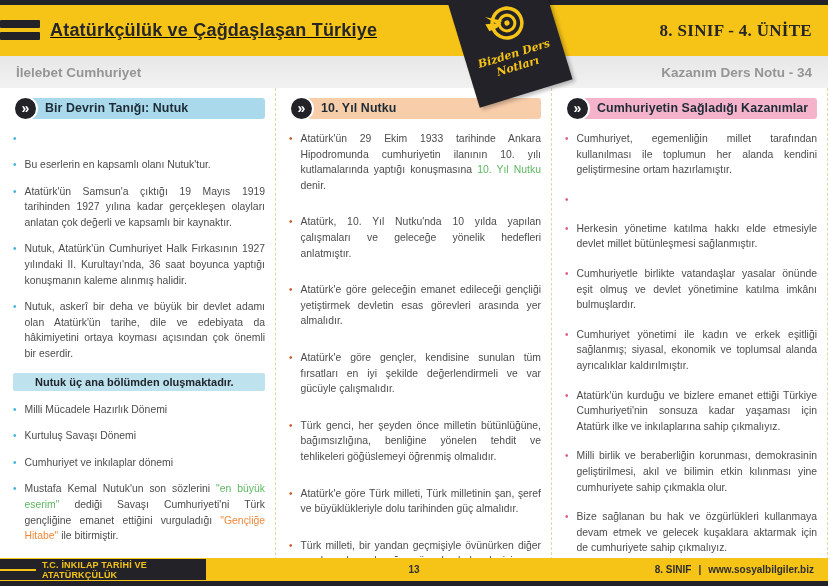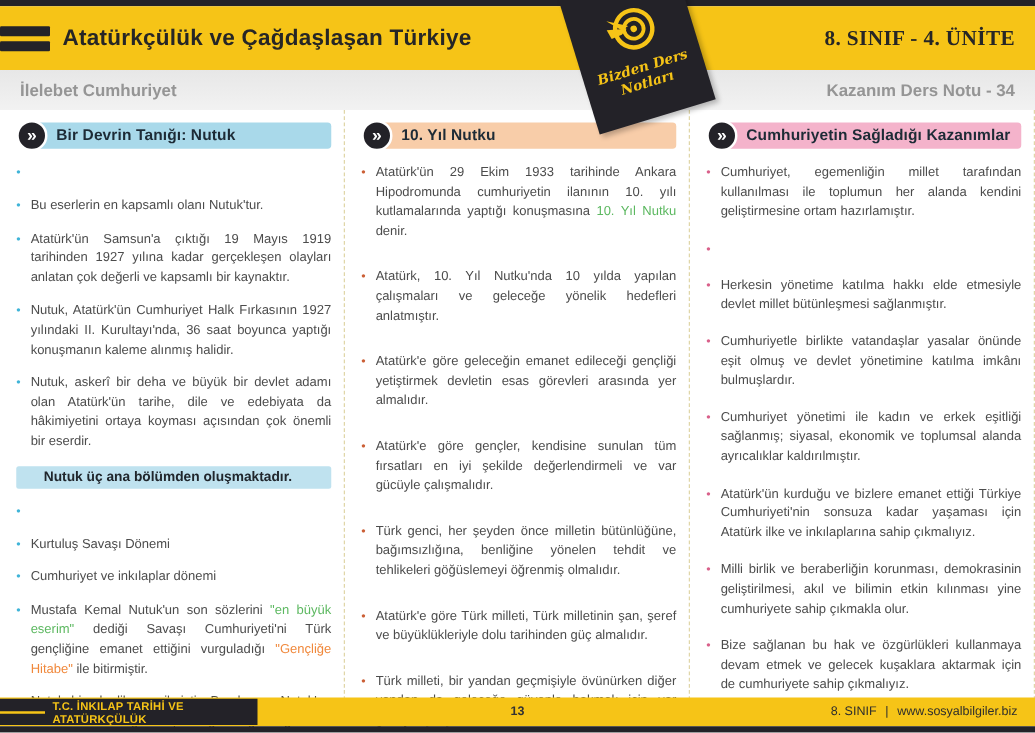--- a/index.html
+++ b/index.html
@@ -14,21 +14,21 @@
     position:absolute; left:0; width:100%; background:var(--dark,#1f1f23); height:5px;
   }
   .strip-top { top:0; }
   .strip-bottom { bottom:0; }
   .header-bar {
     position:absolute; top:5px; left:0; width:100%; height:51px;
     background:var(--yellow,#f6c417);
     display:flex; align-items:center; justify-content:space-between;
     padding:0 16px 0 0;
   }
-  .header-left { display:flex; align-items:center; gap:10px; }
+  .header-left { display:flex; gap:10px;text-decoration:underline; }
   .eq-icon { display:flex; flex-direction:column; gap:4px; width:40px; }
   .eq-icon i { display:block; height:8px; background:var(--dark,#1f1f23); border-radius:1px; }
   .page-title { font-size:18px; font-weight:bold; color:#262626; letter-spacing:0.2px; }
   .unit-label { font-size:17px; font-weight:bold; color:#262626; letter-spacing:0.3px;font-family:Liberation Serif, serif; }
   .sub-bar {
     position:absolute; top:56px; left:0; width:100%; height:32px;
     background:linear-gradient(#e7e7e7, #f2f2f2);
     display:flex; align-items:center; justify-content:space-between;
     padding:0 16px; font-size:13.5px; font-weight:bold; color:#959595;
   }
@@ -84,21 +84,21 @@
     background:var(--dark,#1f1f23); display:flex; align-items:center;
   }
   .footer-line { display:block; width:40px; height:2px; background:var(--yellow,#f6c417); margin-right:6px; }
   .footer-course-text { font-size:9px; font-weight:bold; color:var(--yellow,#f6c417); letter-spacing:0.2px; }
   .footer-page {
     position:absolute; left:0; width:100%; text-align:center;
     font-size:10px; font-weight:bold; color:#333;
   }
   .footer-right {
     position:absolute; right:14px; display:flex; gap:7px; align-items:center;
-    font-size:10px; font-weight:normal; color:#2d2d2d;
+    font-size:10px; font-weight:bold; color:#2d2d2d;
   }
 </style>
 </head>
 <body>
 
 <div class="page" style="--yellow: #f6c417; --dark: #232228; --dash: #e0d6a8;">
 
   <div class="strip-top"></div>
 
   <header class="header-bar">
@@ -153,20 +153,21 @@
             <span class="bullet-dot" style="color: rgb(63, 180, 216);">•</span>
             <span class="bullet-text"><span>Nutuk, Atatürk'ün Cumhuriyet Halk Fırkasının 1927 yılındaki II. Kurultayı'nda, 36 saat boyunca yaptığı konuşmanın kaleme alınmış halidir.</span></span>
           </div>
           <div class="bullet-item">
             <span class="bullet-dot" style="color: rgb(63, 180, 216);">•</span>
             <span class="bullet-text"><span>Nutuk, askerî bir deha ve büyük bir devlet adamı olan Atatürk'ün tarihe, dile ve edebiyata da hâkimiyetini ortaya koyması açısından çok önemli bir eserdir.</span></span>
           </div>
           <div class="col-subheader" style="background: rgb(191, 226, 239);">Nutuk üç ana bölümden oluşmaktadır.</div>
           <div class="bullet-item">
             <span class="bullet-dot" style="color: rgb(63, 180, 216);">•</span>
+            <span class="bullet-text"><span>Milli Mücadele Hazırlık Dönemi</span></span>
           </div>
           <div class="bullet-item">
             <span class="bullet-dot" style="color: rgb(63, 180, 216);">•</span>
             <span class="bullet-text"><span>Kurtuluş Savaşı Dönemi</span></span>
           </div>
           <div class="bullet-item">
             <span class="bullet-dot" style="color: rgb(63, 180, 216);">•</span>
             <span class="bullet-text"><span>Cumhuriyet ve inkılaplar dönemi</span></span>
           </div>
           <div class="bullet-item">

